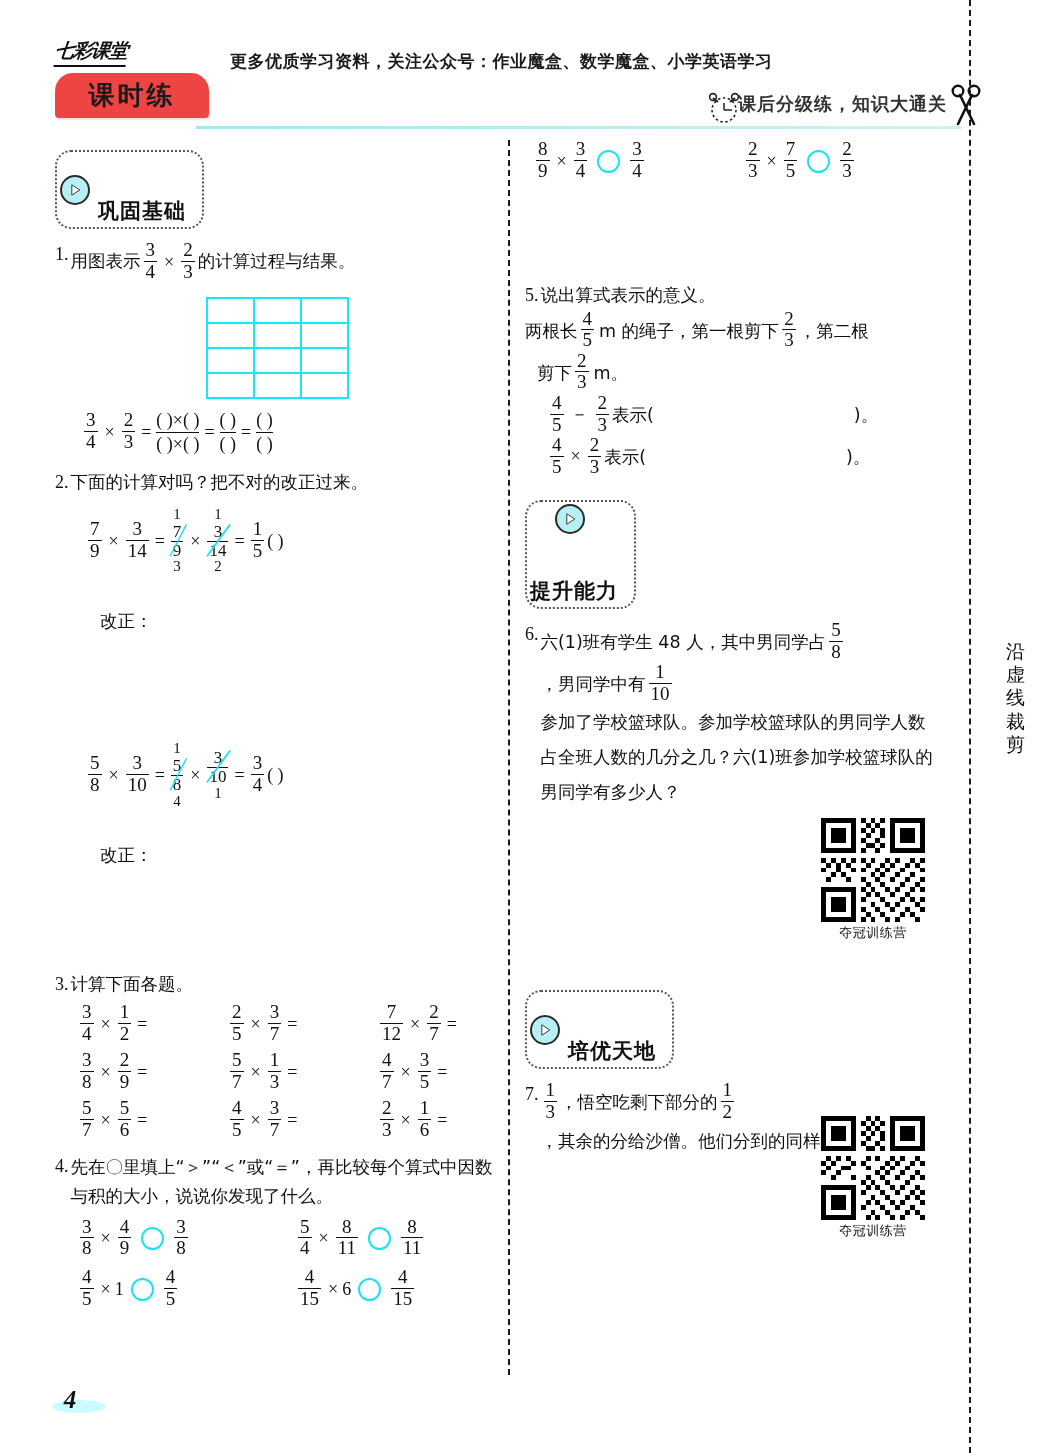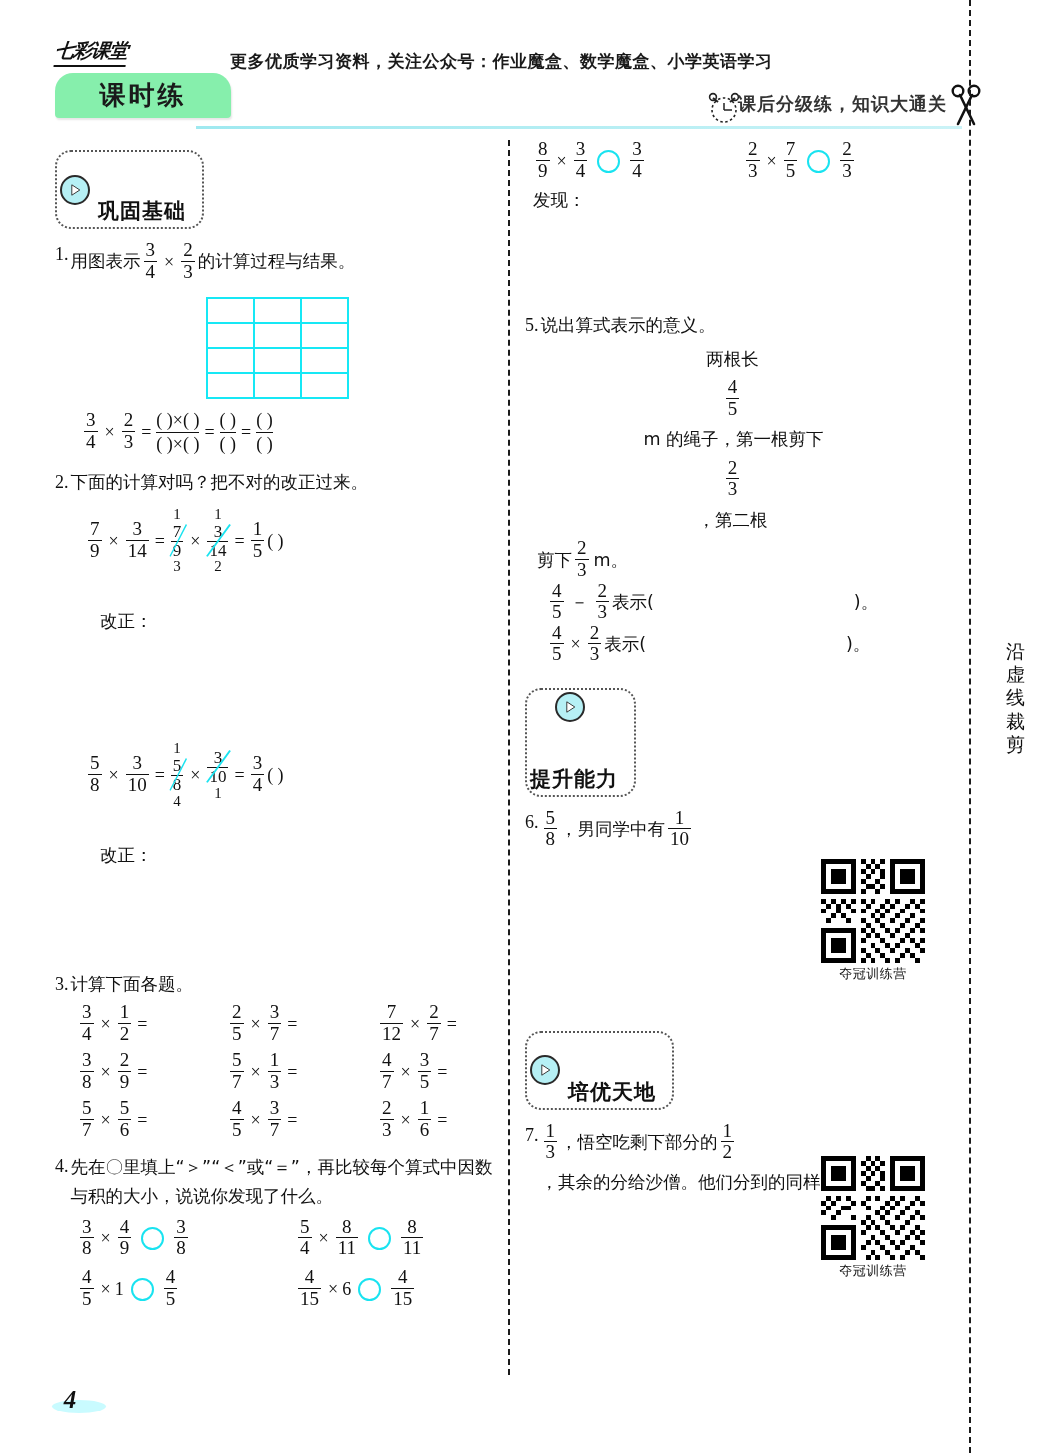--- a/index.html
+++ b/index.html
@@ -34,22 +34,22 @@
     font-weight: bold; font-size: 19px;
     letter-spacing: -1px;
     font-style: italic;
     border-bottom: 2px solid #111;
     display: inline-block;
     padding-bottom: 1px;
     transform: skewX(-6deg);
   }
   .tab-badge {
     margin-top: 6px;
-    width: 176px; height: 45px;
-    background: #86efac;
+    width: 154px; height: 45px;
+    background: #ef4444;
     border-radius: 18px 18px 4px 4px;
     display: flex; align-items: center; justify-content: center;
     font-family: "DejaVu Sans", sans-serif;
     font-weight: bold; font-size: 26px;
     color: #1a1a1a;
     letter-spacing: 3px;
     box-shadow: 1px 2px 2px rgba(0,0,0,.10);
   }
   .header-note {
     position: absolute; left: 230px; top: 50px;
@@ -697,28 +697,27 @@
           <span class="den">5</span>
         </span>
       <span class="circ"></span>
       <span class="frac big">
           <span class="num">2</span>
           <span class="den">3</span>
         </span>
     </div>
   </div>
 
-  <div class="faxian" style="margin-left:8px;">发现：</div>
 
   <div class="qrow q" style="margin-top:100px;">
     <div class="qnum">5.</div>
     <div class="qbody">说出算式表示的意义。</div>
   </div>
 
-  <div class="q flowline" style="line-height:2.2;flex-direction:column;">
+  <div class="q flowline" style="line-height:2.2;">
     <span>两根长</span>
     <span class="frac big">
         <span class="num">4</span>
         <span class="den">5</span>
       </span>
     <span style="margin-left:2px;">m 的绳子，第一根剪下</span>
     <span class="frac big">
         <span class="num">2</span>
         <span class="den">3</span>
       </span>
@@ -769,29 +768,31 @@
           <polygon points="6,3.5 16,10 6,16.5" fill="#ffffff" stroke="#333" stroke-width="1.2"></polygon>
         </svg>
     </div>
     <div class="sec-label">提升能力</div>
   </div>
 
   <div class="qrow q" style="margin-top:10px;">
     <div class="qnum">6.</div>
     <div class="qbody">
       <div class="flowline" style="line-height:2.0;">
+        <span>六(1)班有学生 48 人，其中男同学占</span>
         <span class="frac big">
             <span class="num">5</span>
             <span class="den">8</span>
           </span>
         <span>，男同学中有</span>
         <span class="frac big">
             <span class="num">1</span>
             <span class="den">10</span>
           </span>
+        <span>参加了学校篮球队。参加学校篮球队的男同学人数占全班人数的几分之几？六(1)班参加学校篮球队的男同学有多少人？</span>
       </div>
     </div>
   </div>
 
   <div style="display:flex; justify-content:flex-end; margin-top:8px; padding-right:12px;">
     <div class="qr-block">
       <svg class="qr" viewBox="0 0 21 21" shape-rendering="crispEdges">
         <rect width="21" height="21" fill="#fff"></rect>
         <g fill="#000">
           <rect x="0" y="0" width="7" height="1"></rect>

